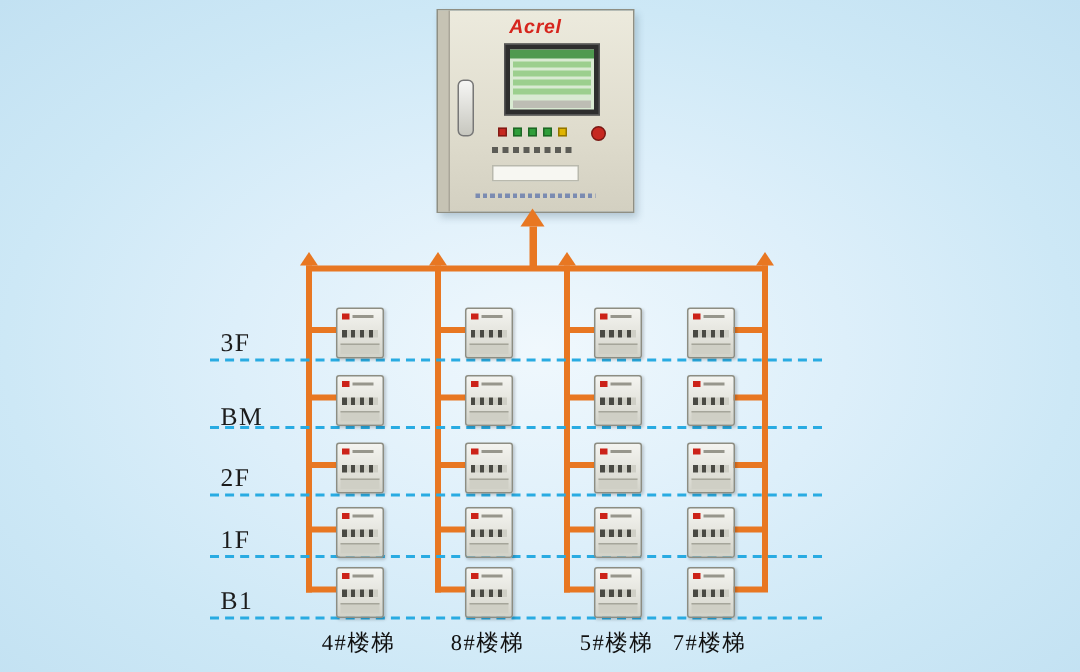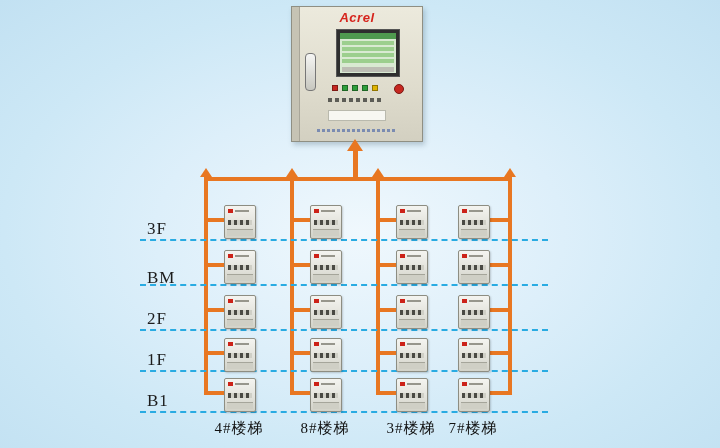--- a/index.html
+++ b/index.html
@@ -274,16 +274,16 @@
       <div class="device" style="left: 458px; top: 378px;">
         <span class="led"></span>
         <span class="tag"></span>
         <span class="slot"></span>
         <span class="base"></span>
       </div>
     </div>
 
   <div class="col-label" style="left:207px">4#楼梯</div>
   <div class="col-label" style="left:293px">8#楼梯</div>
-  <div class="col-label" style="left:379px">3#楼梯</div>
+  <div class="col-label" style="left:379px">5#楼梯</div>
   <div class="col-label" style="left:441px">7#楼梯</div>
 
 </div>
 
 </body></html>

